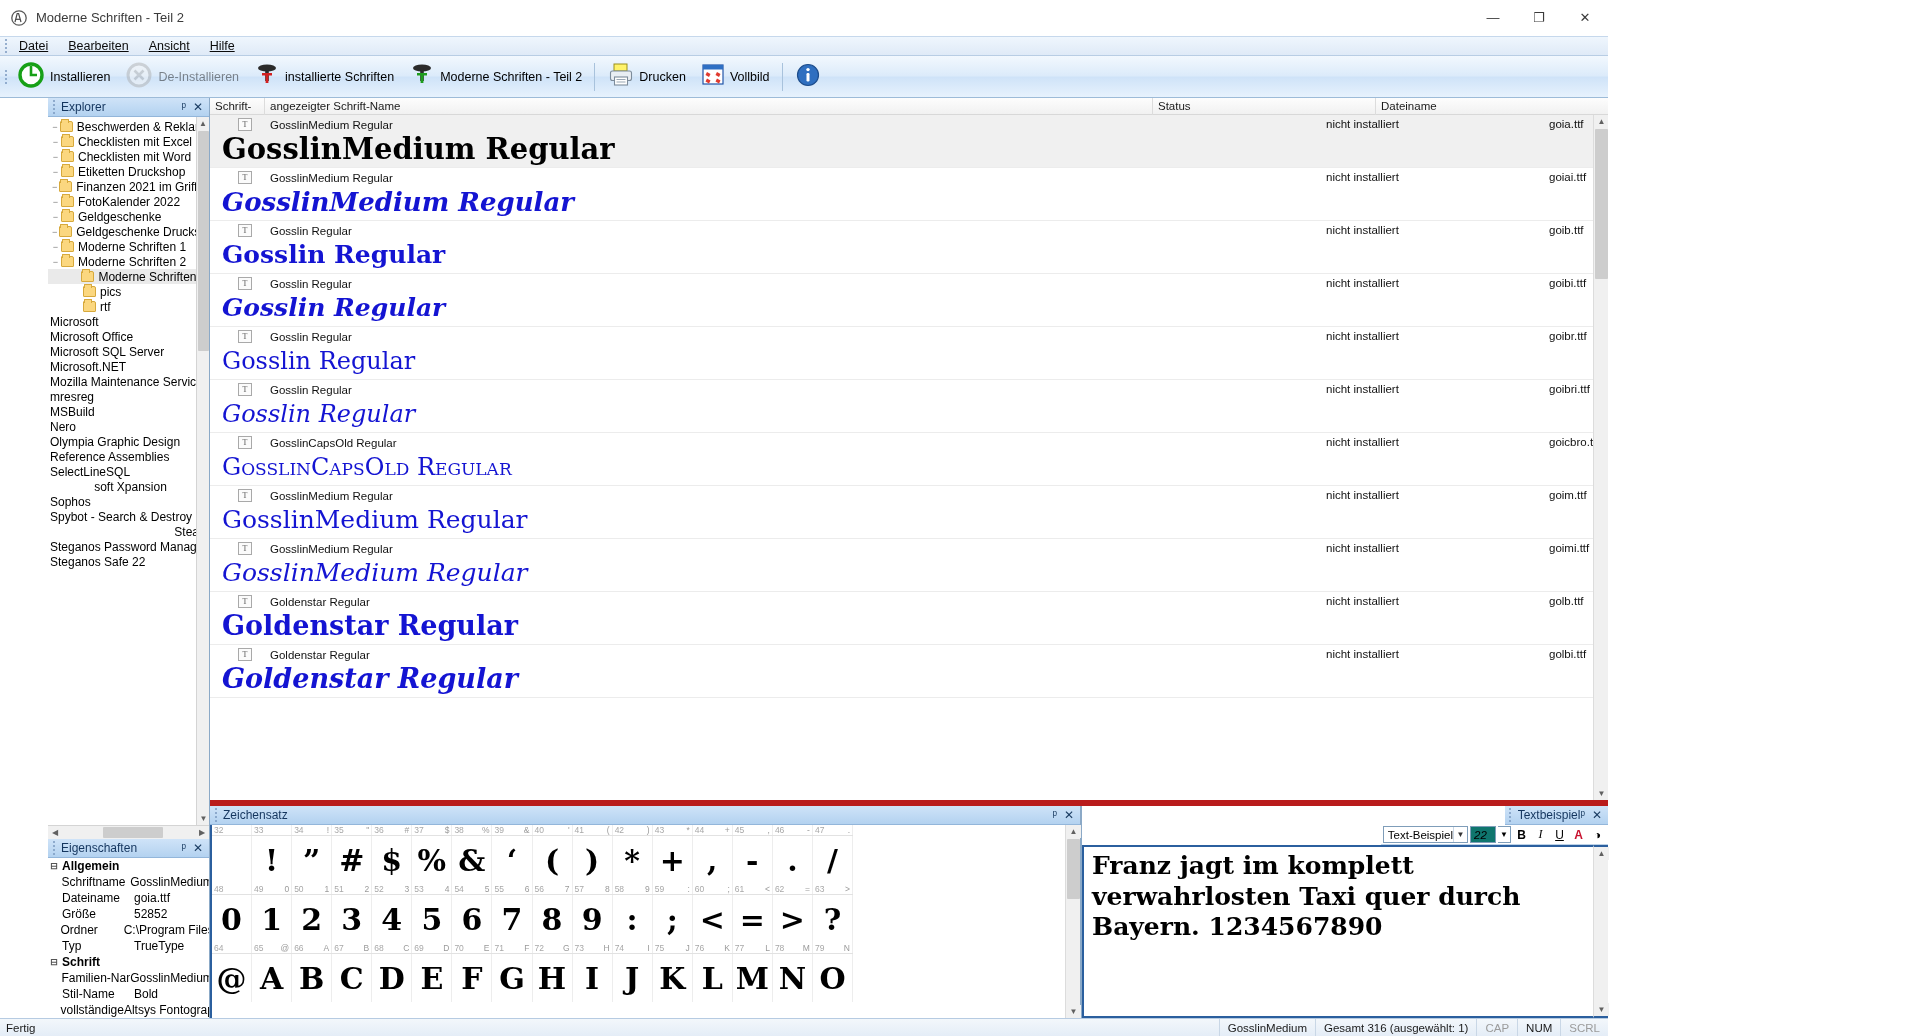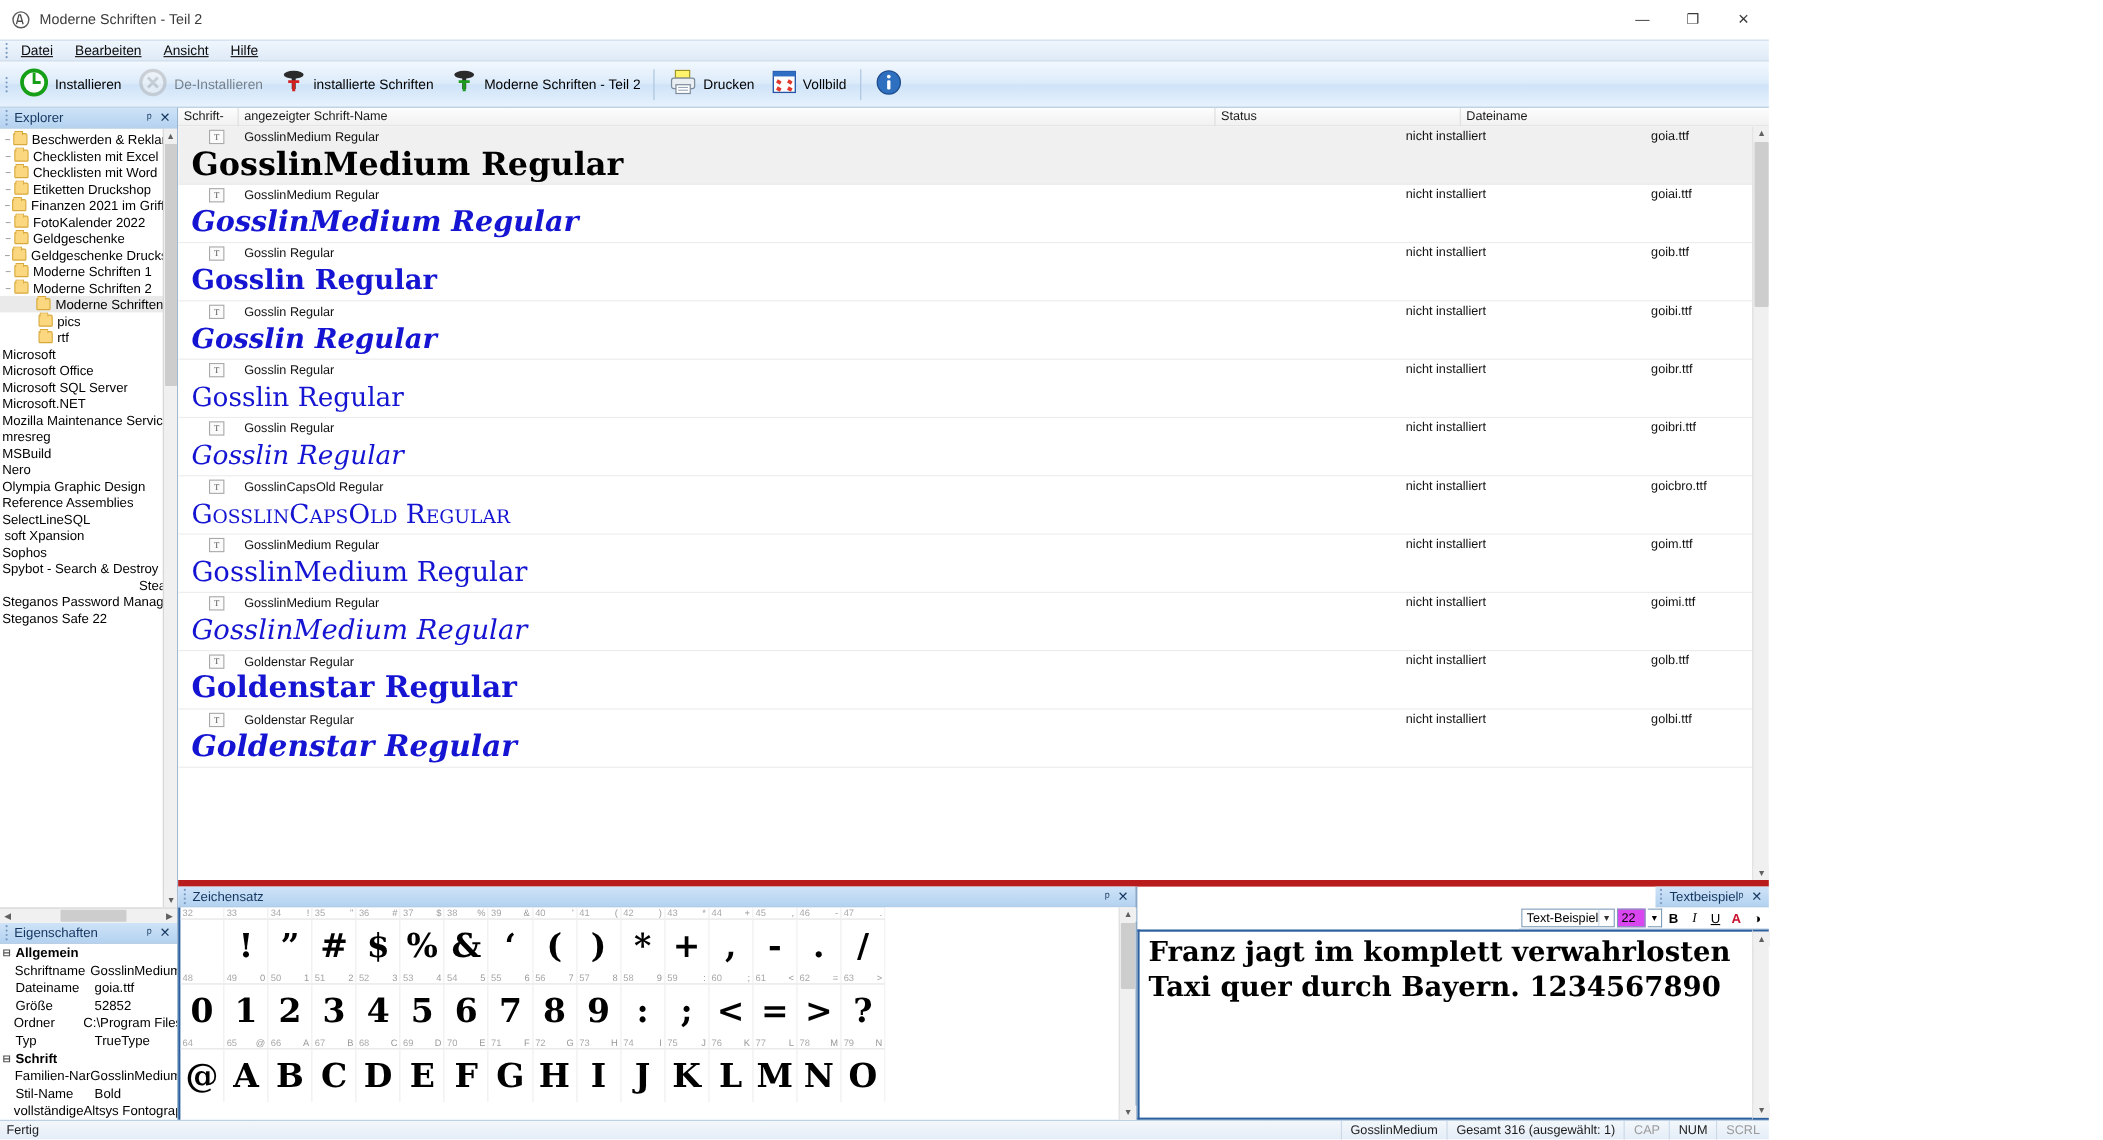--- a/index.html
+++ b/index.html
@@ -54,21 +54,21 @@
     display: flex; align-items: center; padding-left: 2px;
   }
   .tb-btn { display: flex; align-items: center; gap: 4px; padding: 2px 7px; height: 38px; }
   .tb-btn.disabled { opacity: .45; }
   .tb-label { font-size: 12.5px; white-space: nowrap; text-align: right; }
   .tb-sep { width: 1px; height: 28px; background: #a8c2dc; margin: 0 5px; }
 
   
   .body-area { flex: 1 1 auto; display: flex; min-height: 0; }
   .left-col { width: 162px; flex: 0 0 162px; display: flex; flex-direction: column;
-              border-right: 1px solid #8ba9c7; background: #ffffff; }
+              border-right: 1px solid #8ba9c7; background: #ffffff; margin-left: 48px; }
   .right-col { flex: 1 1 auto; display: flex; flex-direction: column; min-width: 0; }
 
   
   .panel-cap {
     height: 19px; flex: 0 0 19px;
     background: linear-gradient(to bottom,#cfe3f8 0%,#b3d2f0 100%);
     border-bottom: 1px solid #93b6da;
     display: flex; align-items: center; padding-left: 2px;
     font-size: 12px; color: #14355e;
   }
@@ -164,22 +164,22 @@
   .cm-right-fill { flex: 0 0 212px; background:#fff; }
 
   
   .smp-toolbar { height: 20px; flex:0 0 20px; display:flex; align-items:center;
                  background:#fff; border-bottom:1px solid #bcd2e8; padding: 0 2px; gap:2px; }
   .smp-combo { flex: 1 1 auto; height: 17px; border:1px solid #7f9db9; background:#fff;
                display:flex; align-items:center; font-size:11.5px; padding-left:4px; min-width:0; }
   .smp-combo .cb-val { flex:1 1 auto; overflow:hidden; white-space:nowrap; }
   .cb-arrow { width:14px; height:15px; display:flex; align-items:center; justify-content:center;
               font-size:8px; color:#333; border-left:1px solid #c9d7e6; }
-  .smp-size { width: 26px; height:17px; border:1px solid #7f9db9; background:#d946ef; font-size:11.5px;
-              display:flex; align-items:center; padding-left:3px; }
+  .smp-size { width: 26px; height:17px; border:1px solid #7f9db9; background:#0f766e; font-size:11.5px;
+              display:flex; align-items:center; padding-left:3px;font-style:italic; }
   .smp-size-arrow { width:13px; height:17px; border:1px solid #7f9db9; border-left:none; background:#fff;
                     display:flex; align-items:center; justify-content:center; font-size:8px; }
   .smp-btn { width: 17px; height:17px; display:flex; align-items:center; justify-content:center; font-size:12px; }
   .smp-text-area { flex:1 1 auto; display:flex; min-height:0; }
   .smp-text { flex:1 1 auto; border:2px solid #2b5f9e; border-right:none; background:#fff;
               padding: 4px 8px; overflow:hidden; font-family:"DejaVu Serif", serif;
               font-weight: bold; font-size: 25px; line-height: 1.22; color:#000; }
   .smp-vscroll { width:15px; flex:0 0 15px; background:#f0f0f0; border-left:1px solid #dcdcdc;
                  border-top:2px solid #2b5f9e; border-bottom:2px solid #2b5f9e; position:relative; }
 
@@ -430,21 +430,21 @@
             </div>
             <div class="tnode" style="padding-left: 2px;">
               <span class="tlabel">Olympia Graphic Design</span>
             </div>
             <div class="tnode" style="padding-left: 2px;">
               <span class="tlabel">Reference Assemblies</span>
             </div>
             <div class="tnode" style="padding-left: 2px;">
               <span class="tlabel">SelectLineSQL</span>
             </div>
-            <div class="tnode" style="padding-left: 4px;">
+            <div class="tnode" style="padding-left: 4px; justify-content: center;">
               <span class="tlabel">soft Xpansion</span>
             </div>
             <div class="tnode" style="padding-left: 2px;">
               <span class="tlabel">Sophos</span>
             </div>
             <div class="tnode" style="padding-left: 2px;">
               <span class="tlabel">Spybot - Search &amp; Destroy 2</span>
             </div>
             <div class="tnode" style="padding-left: 18px; justify-content: flex-end;">
               <span class="tlabel">Steam</span>

